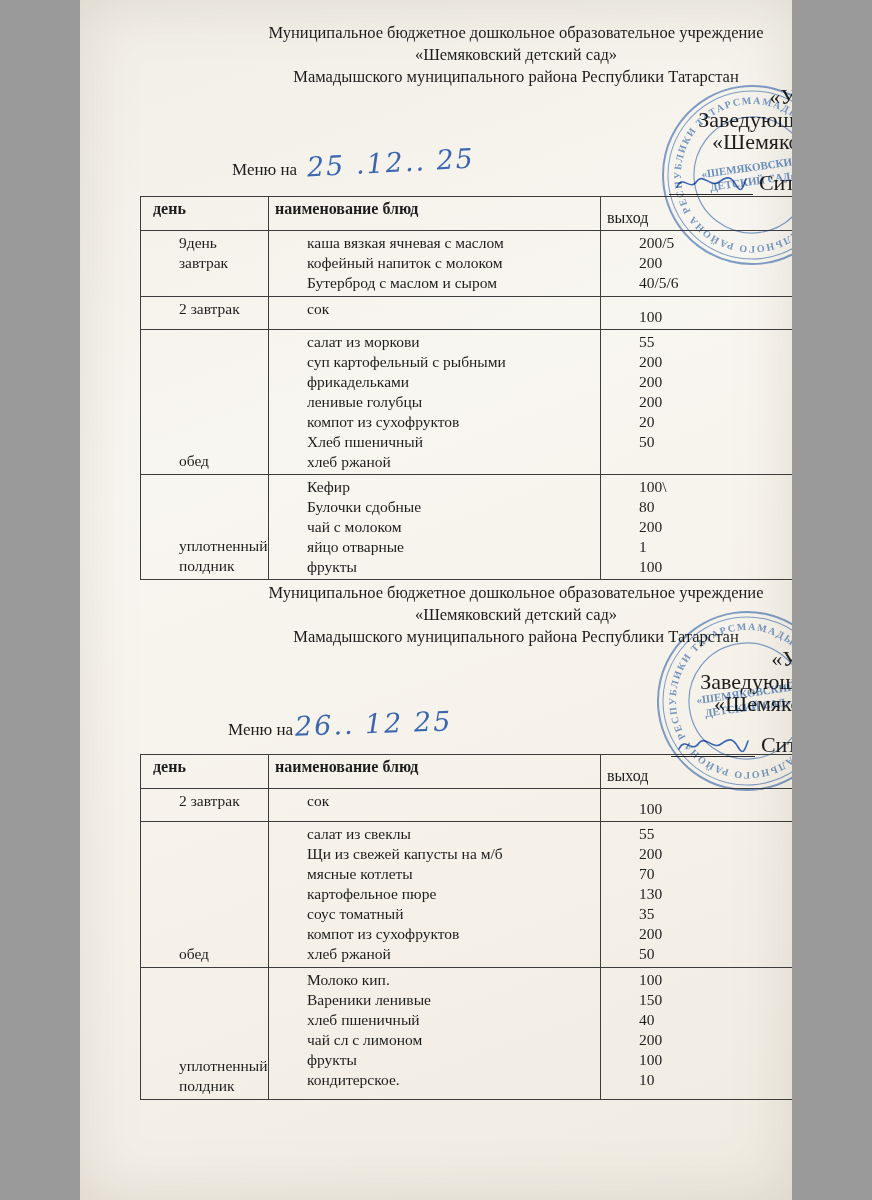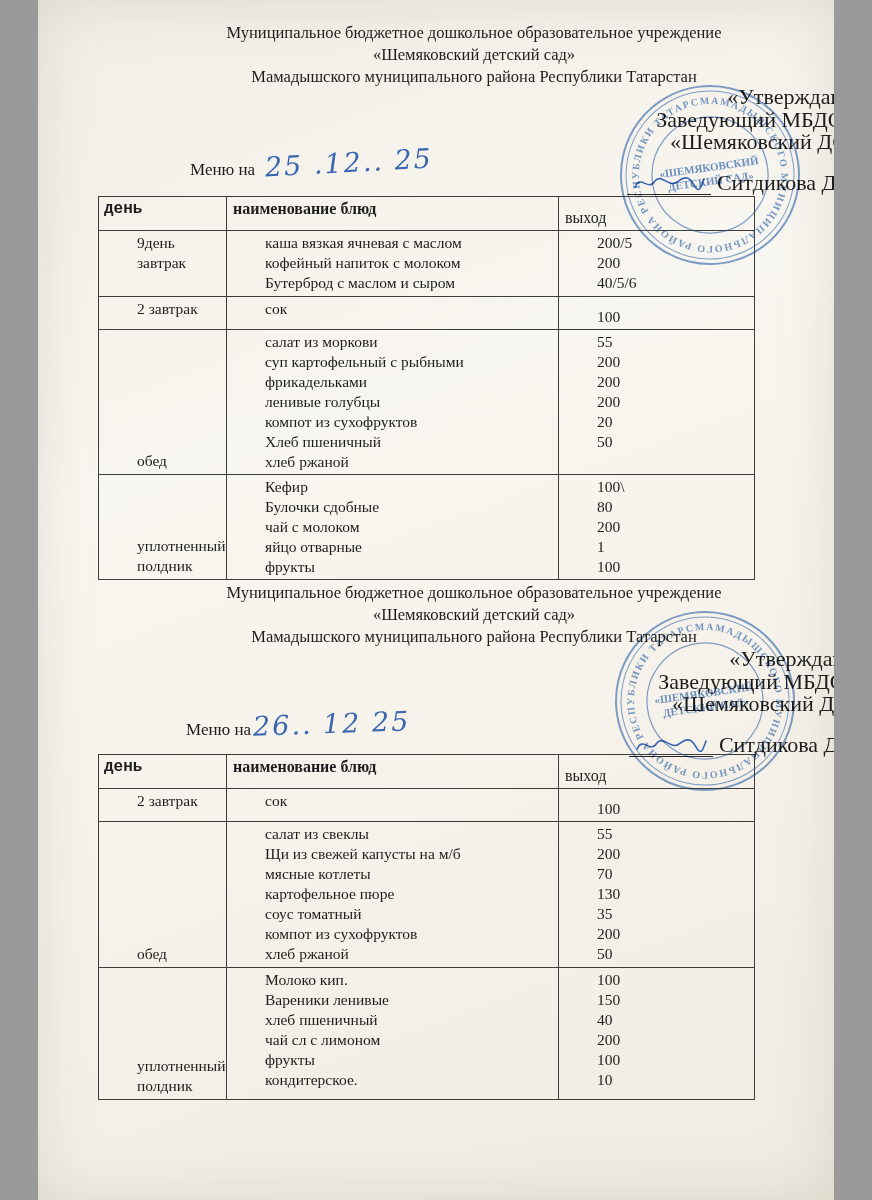--- a/index.html
+++ b/index.html
@@ -1,18 +1,18 @@
 <!DOCTYPE html>
 <html><head>
 <meta charset="utf-8">
 <style>
   * { margin:0; padding:0; box-sizing:border-box; }
   html,body { background:#9a9a9a; }
   .page {
-    position:relative; width:796px; height:1200px; margin:0 auto;
+    position:relative; width:712px; height:1200px; margin:0 auto;
     background: linear-gradient(160deg,#f1eee6 0%, #f8f6f0 35%, #f5f1e9 70%, #efebe1 100%);
     box-shadow: inset 0 0 60px rgba(120,110,90,0.18);
     font-family:"Liberation Serif", serif; color:#1d1d1d; overflow:hidden;
   }
   .section { position:absolute; left:0; width:872px; }
   .doc-header { position:absolute; top:0; left:0; width:100%; text-align:center; font-size:16.5px; line-height:22px; }
   .approval { position:absolute; text-align:right; font-size:22px; line-height:22.5px; }
   .approval .appr-lines { white-space:pre-line; }
   .sign-row { display:flex; justify-content:flex-end; align-items:flex-end; gap:6px; margin-top:18px; }
   .sig-wrap { border-bottom:1px solid #2a2a2a; padding:0 4px; }
@@ -27,21 +27,21 @@
   .stamp { position:absolute; transform:rotate(-8deg); pointer-events:none; mix-blend-mode:multiply; }
   .stamp text { font-family:"Liberation Serif", serif; font-weight:bold; }
 
   table.menu-table {
     position:absolute; left:60px; width:656px;
     border-collapse:collapse; table-layout:fixed;
     font-size:15.5px; line-height:20px;
   }
   .menu-table th, .menu-table td { border:1px solid #3c3c3c; overflow:hidden; }
   .menu-table th { text-align:left; font-size:16px; padding:2px 6px; vertical-align:top; }
-  .menu-table th.h-day { padding-left:5px;font-family:Liberation Mono, monospace; }
+  .menu-table th.h-day { padding-left:12px; }
   .menu-table th.h-out { font-weight:normal; vertical-align:bottom; }
   .menu-table td { vertical-align:top; white-space:pre-line;padding-left:38px; }
   .c-day { padding:2px 4px; vertical-align:middle; }
   .c-day.day-bottom { vertical-align:bottom; padding-bottom:3px; }
   .c-dish { padding:2px 6px; }
   .c-out { padding:2px 6px; }
   .c-out.out-low { vertical-align:bottom; }
 </style>
 </head>
 <body>

